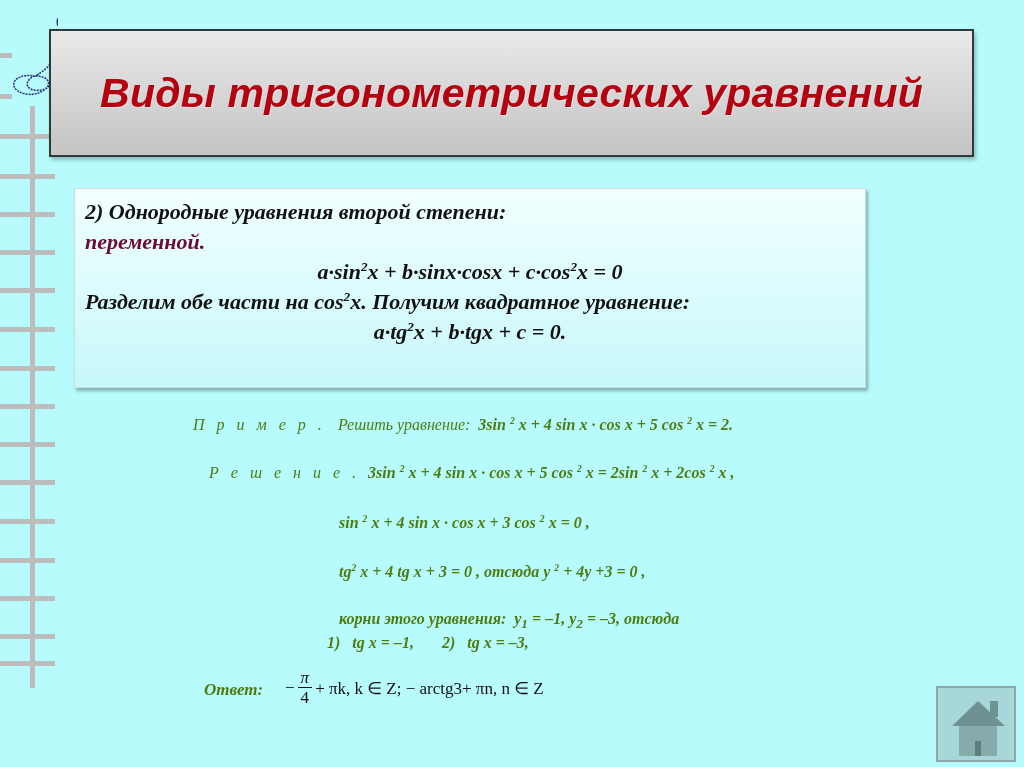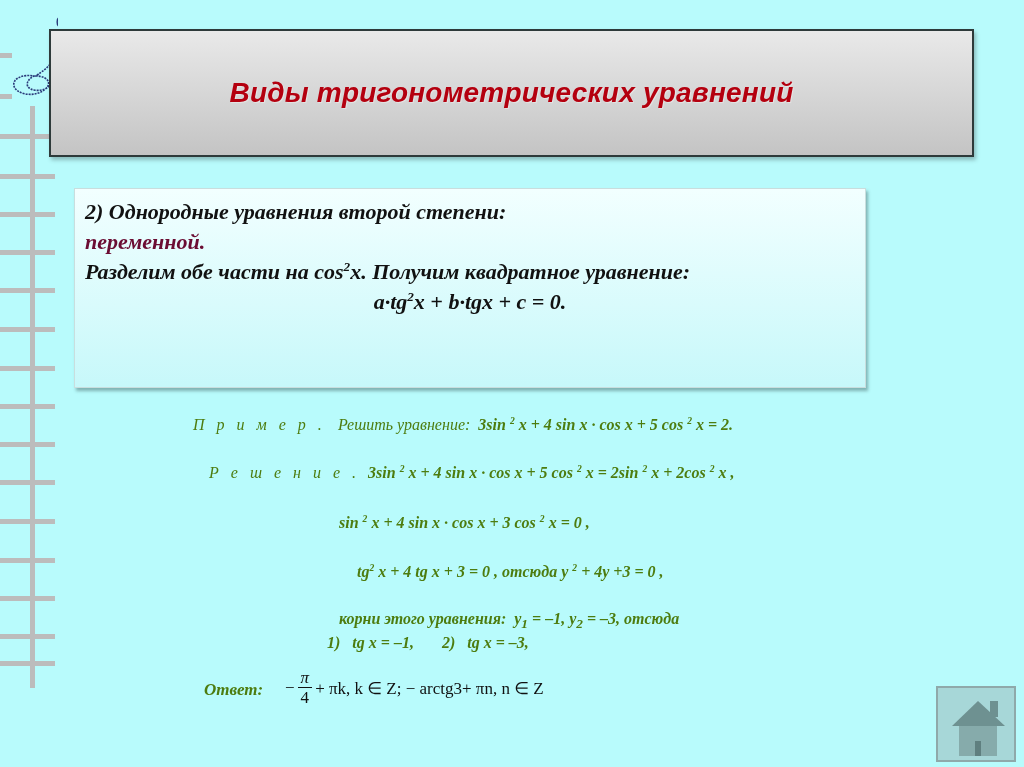--- a/index.html
+++ b/index.html
@@ -22,21 +22,21 @@
     position: absolute; left: 49px; top: 29px; width: 925px; height: 128px;
     background: linear-gradient(#e9e9e9, #c4c4c4);
     border: 2px solid #2e3a3a;
     box-shadow: 2px 3px 4px rgba(0,0,0,0.25);
     box-sizing: border-box;
     display: flex; align-items: center; justify-content: center;
   }
   .title-text {
     font-family: "Liberation Sans", sans-serif;
     font-weight: bold; font-style: italic;
-    font-size: 28px; color: #b4000f; letter-spacing: 0.2px;
+    font-size: 41px; color: #b4000f; letter-spacing: 0.2px;
     text-shadow: 1px 1px 1px rgba(255,255,255,0.4);
   }
 
   .info-box {
     position: absolute; left: 74px; top: 188px; width: 792px; height: 200px;
     background: linear-gradient(#f2ffff, #c7f8fa);
     border: 1px solid #c9dede;
     box-shadow: 2px 3px 3px rgba(60,90,90,0.45);
     box-sizing: border-box;
     padding: 8px 10px 0 10px;
@@ -99,40 +99,41 @@
   <path d="M44 48 C38 56, 30 60, 28 62 C40 62, 45 70, 36 76 C26 84, 8 80, 6 72 C4 64, 16 60, 26 62 C18 66, 16 74, 26 76 C36 78, 44 72, 44 66" fill="none" stroke="#2a3a7a" stroke-width="1.6" stroke-dasharray="2 1"></path>
 </svg>
 
 <div class="title-box">
   <span class="title-text">Виды тригонометрических уравнений</span>
 </div>
 
 <div class="info-box">
   <div class="line black">2) Однородные уравнения второй степени:</div>
   <div class="line maroon">переменной.</div>
+  <div class="line black center"><span>a·sin</span><sup>2</sup><span>x + b·sinx·cosx + c·cos</span><sup>2</sup><span>x = 0</span></div>
   <div class="line black"><span>Разделим обе части на cos</span><sup>2</sup><span>x.  Получим квадратное уравнение:</span></div>
   <div class="line black center"><span>a·tg</span><sup>2</sup><span>x + b·tgx + c = 0.</span></div>
 </div>
 
 <div class="example" style="left:193px; top:416px;">
   <span class="spaced">П р и м е р .</span>&nbsp;&nbsp;
   <span style="font-weight:normal">Решить уравнение:</span>&nbsp;
   <span>3sin </span><sup>2</sup><span> x + 4 sin x · cos x + 5 cos </span><sup>2</sup><span> x = 2.</span>
 </div>
 
 <div class="example" style="left:209px; top:464px;">
   <span class="spaced">Р е ш е н и е .</span>&nbsp;
   <span>3sin </span><sup>2</sup><span> x + 4 sin x · cos x + 5 cos </span><sup>2</sup><span> x = 2sin </span><sup>2</sup><span> x + 2cos </span><sup>2</sup><span> x ,</span>
 </div>
 
 <div class="example" style="left:339px; top:514px;">
   <span>sin </span><sup>2</sup><span> x + 4 sin x · cos x + 3 cos </span><sup>2</sup><span> x = 0 ,</span>
 </div>
 
-<div class="example" style="left:357px; top:563px;">
+<div class="example" style="left:339px; top:563px;">
   <span>tg</span><sup>2</sup><span> x + 4 tg x + 3 = 0 ,  </span><span>отсюда</span><span>  y </span><sup>2</sup><span> + 4y +3 = 0 ,</span>
 </div>
 
 <div class="example" style="left:339px; top:610px;">
   <span>корни этого уравнения:</span>&nbsp;
   <span>y</span><sub>1</sub><span> = –1,  y</span><sub>2</sub><span> = –3,  </span><span>отсюда</span>
 </div>
 
 <div class="example" style="left:327px; top:634px; white-space:pre;">1)   tg x = –1,       2)   tg x = –3,</div>
 

